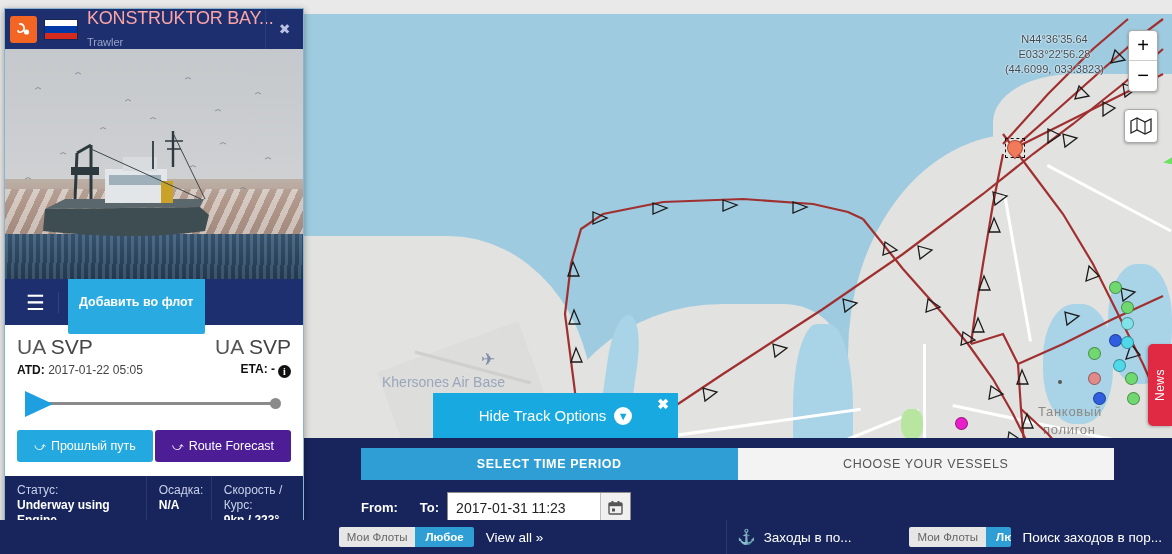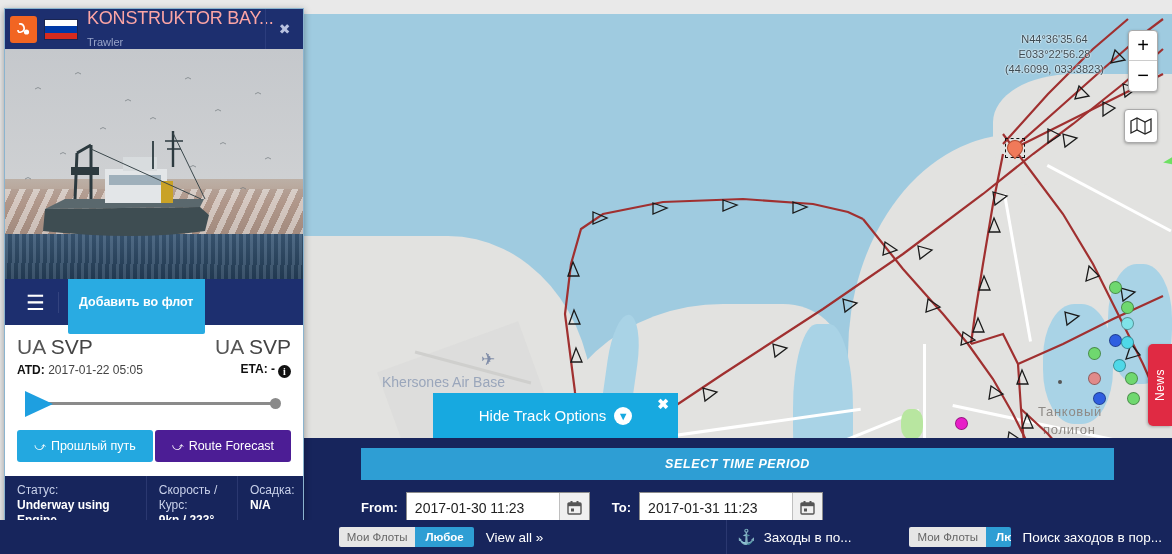--- a/index.html
+++ b/index.html
@@ -430,21 +430,20 @@
     font-size: 11px;
     margin-left: 8px;
   }
   #track-body {
     background: #17255c;
     padding: 10px 0 14px 0;
   }
   #track-tabs {
     display: flex;
     margin: 0 58px 0 58px;
-    font-style: italic;
   }
   .tt {
     flex: 1;
     text-align: center;
     padding: 9px 4px;
     font-size: 12.5px;
     letter-spacing: .6px;
     cursor: pointer;
   }
   .tt.active { background: #2e9ed4; color: #fff; font-weight: bold; }
@@ -691,36 +690,25 @@
   <div id="track-panel">
     <div id="hide-track-btn">
       <span>Hide Track Options</span>
       <span class="chev">▼</span>
       <span id="hide-track-close">✖</span>
     </div>
 
     <div id="track-body">
       <div id="track-tabs">
         <div class="tt active">SELECT TIME PERIOD</div>
+        <div class="tt inactive">CHOOSE YOUR VESSELS</div>
       </div>
 
       <div id="track-fields">
         <span>From:</span>
-        <span class="fld-wrap">
-          <input type="text" readonly="" value="2017-01-30 11:23" style="">
-          <span class="cal-btn">
-            <svg width="15" height="15" viewBox="0 0 15 15">
-              <rect x="1" y="3" width="13" height="11" rx="1" fill="none" stroke="#555" stroke-width="1.4"></rect>
-              <rect x="1" y="3" width="13" height="3.2" fill="#555"></rect>
-              <rect x="3.5" y="1" width="2" height="3" fill="#555"></rect>
-              <rect x="9.5" y="1" width="2" height="3" fill="#555"></rect>
-              <rect x="4" y="8.5" width="3" height="3" fill="#555"></rect>
-            </svg>
-          </span>
-        </span>
         <span class="to-lbl">To:</span>
         <span class="fld-wrap">
           <input type="text" readonly="" value="2017-01-31 11:23" style="">
           <span class="cal-btn">
             <svg width="15" height="15" viewBox="0 0 15 15">
               <rect x="1" y="3" width="13" height="11" rx="1" fill="none" stroke="#555" stroke-width="1.4"></rect>
               <rect x="1" y="3" width="13" height="3.2" fill="#555"></rect>
               <rect x="3.5" y="1" width="2" height="3" fill="#555"></rect>
               <rect x="9.5" y="1" width="2" height="3" fill="#555"></rect>
               <rect x="4" y="8.5" width="3" height="3" fill="#555"></rect>
@@ -831,27 +819,27 @@
       <button class="route-btn muted">
         <span class="rb-ico">⤻</span><span>Route Forecast</span>
       </button>
     </div>
 
     <div id="vp-status">
       <div class="cell c-status">
         <div class="lbl">Статус:</div>
         <div class="val">Underway using Engine</div>
       </div>
+      <div class="cell c-draught">
+        <div class="lbl">Осадка:</div>
+        <div class="val">N/A</div>
+      </div>
       <div class="cell c-speed">
         <div class="lbl">Скорость / Курс:</div>
         <div class="val">9kn / 223°</div>
-      </div>
-      <div class="cell c-draught">
-        <div class="lbl">Осадка:</div>
-        <div class="val">N/A</div>
       </div>
     </div>
 
     <div id="vp-received">
       <span>Получено:</span>
       <b>2 min ago</b>
       <span>(Источник AIS: 925</span>
     </div>
   </div>
 

